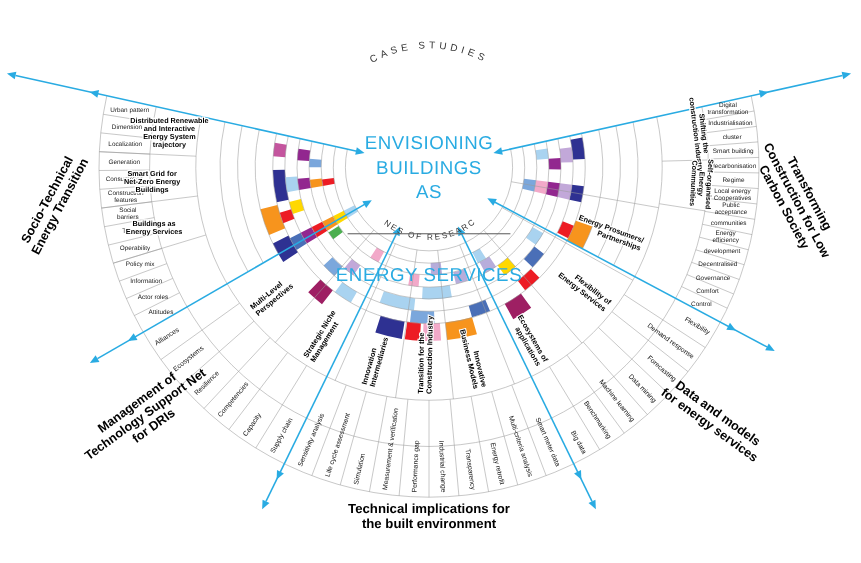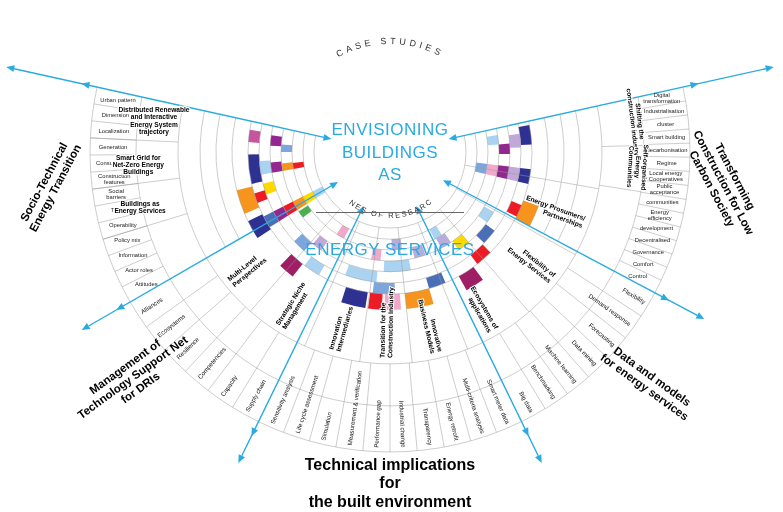--- a/index.html
+++ b/index.html
@@ -8,21 +8,21 @@
   .stage{position:relative;width:783px;height:512px;background:#fff;overflow:hidden}
   .stage svg{position:absolute;left:0;top:0}
   svg text{font-family:"Liberation Sans",sans-serif}
   .overlay{position:absolute;white-space:pre-line;text-align:center}
   .title-block{left:300px;top:97px;width:180px;color:#29abe2;font-weight:normal;
                font-size:17px;line-height:1.32;letter-spacing:.5px}
   .title-rule{border-top:1px solid #666;width:148px;margin:3px auto}
   .big{font-weight:bold;font-size:11.5px;line-height:1.15;color:#000}
   .big.socio{left:-10px;top:172px;width:120px;transform:rotate(-62deg)}
   .big.mgmt{left:53px;top:358px;width:160px;transform:rotate(-36deg)}
-  .big.tech{left:300px;top:456px;width:180px;font-size:16px}
+  .big.tech{left:300px;top:456px;width:180px;font-size:12px}
   .big.datam{left:573px;top:369px;width:150px;transform:rotate(36deg)}
   .big.transf{left:648px;top:163px;width:150px;transform:rotate(62deg)}
 </style>
 </head>
 <body>
 
 <div class="stage">
   <svg width="783" height="512" viewBox="0 0 783 512">
       <defs>
         <path id="arc-cs" d="M336.0,58.5 A108,108 0 0 1 444.0,58.5" fill="none"></path>

